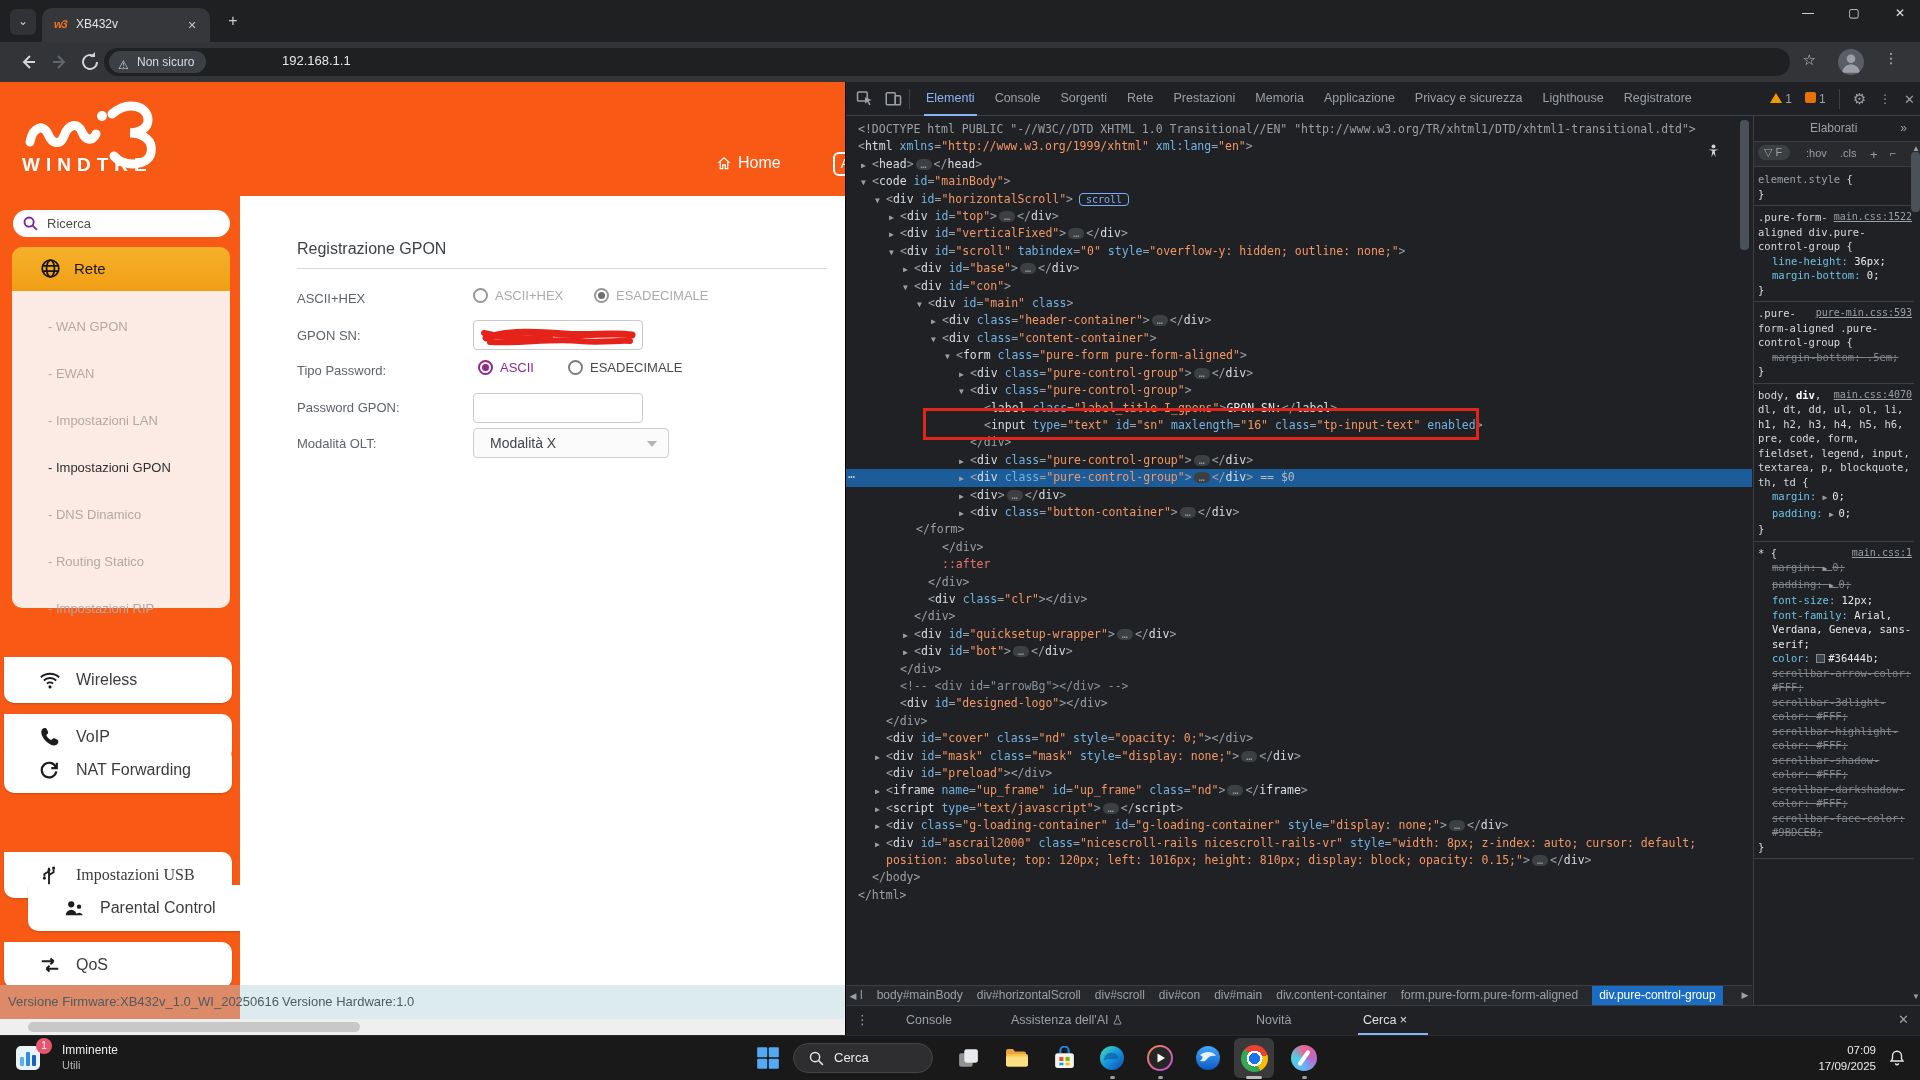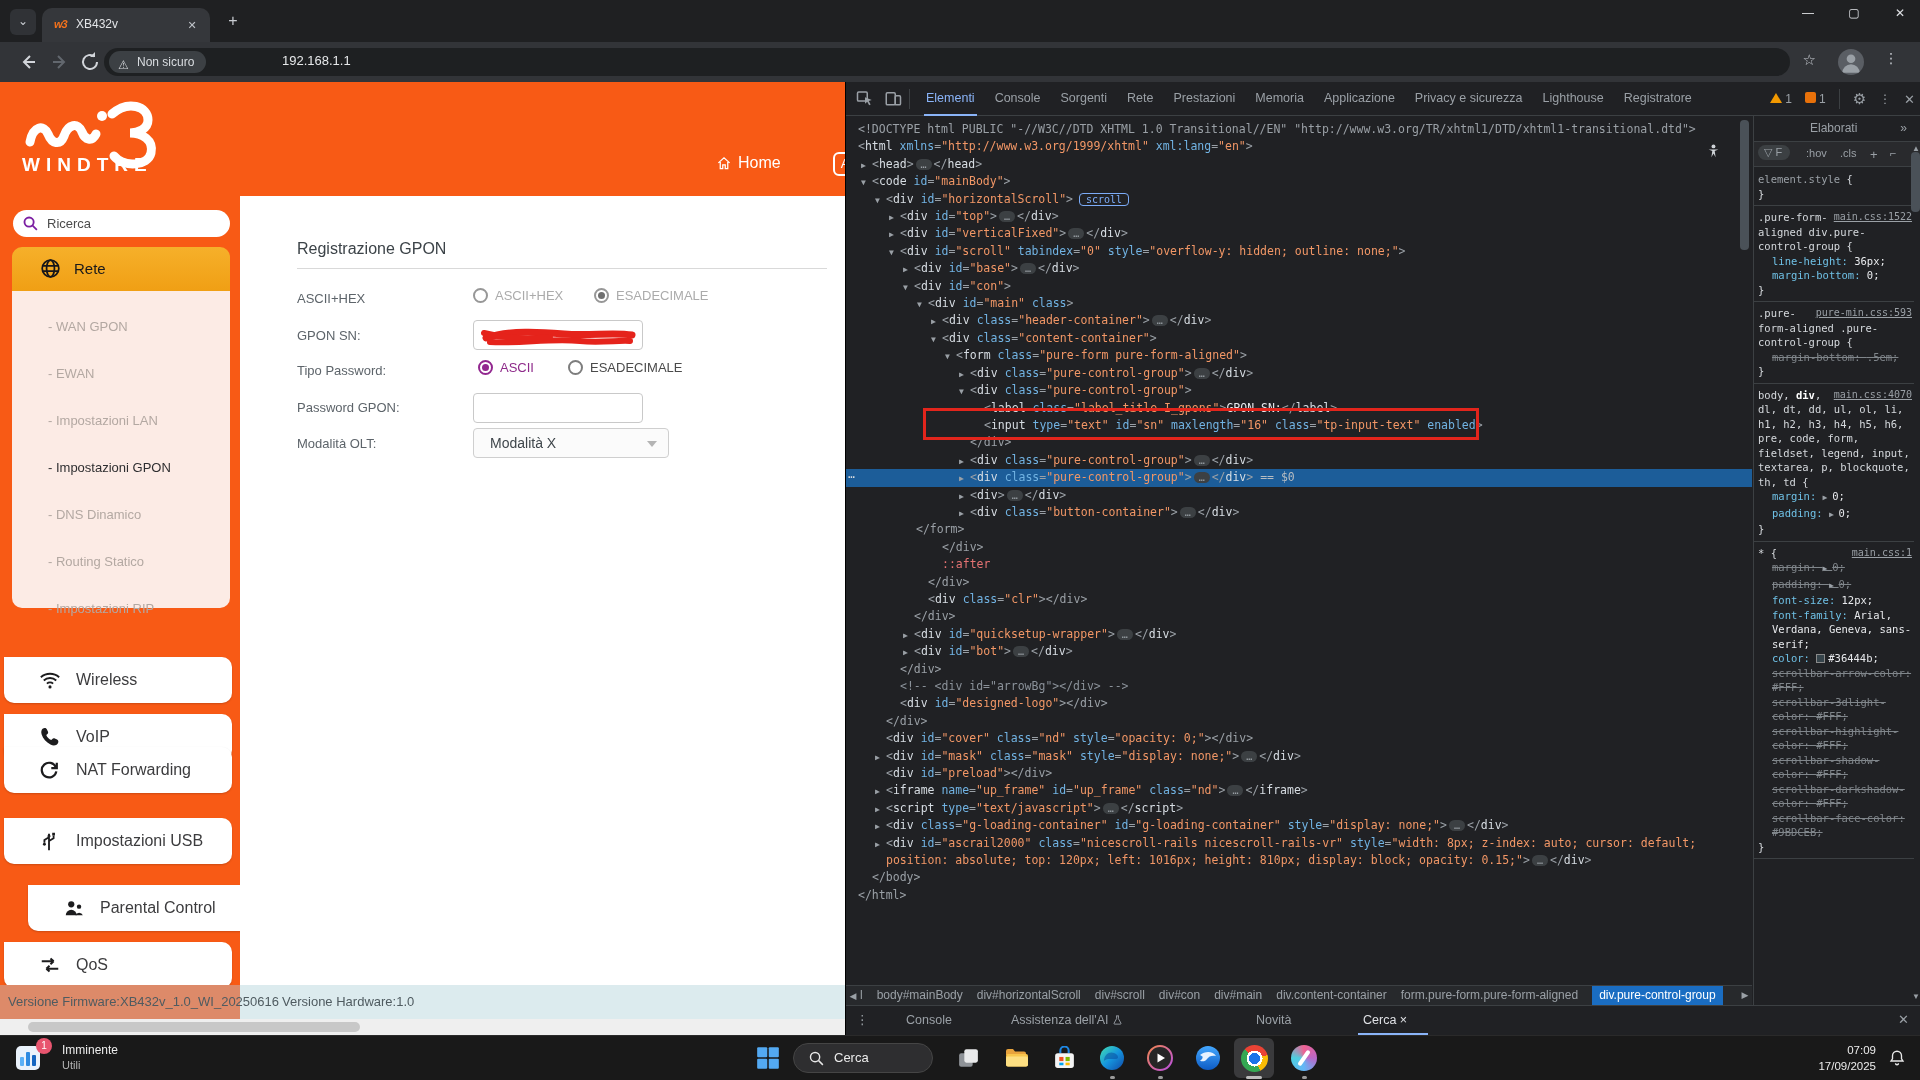--- a/index.html
+++ b/index.html
@@ -256,21 +256,21 @@
           </svg>
           <span>VoIP</span>
         </div>
         <div class="side-card" style="top: 665px;">
           <svg width="22" height="22" viewBox="0 0 24 24">
             <path d="M19.5 9 A8 8 0 1 0 20 13.5" stroke="#1c1c1e" stroke-width="2.4" fill="none"></path>
             <path d="M20.5 4 V10 H14.5" fill="none" stroke="#1c1c1e" stroke-width="2.4"></path>
           </svg>
           <span>NAT Forwarding</span>
         </div>
-        <div class="side-card" style="top: 736px;">
+        <div class="side-card" style="top: 770px; font-family: Liberation Serif, serif;">
           <svg width="22" height="22" viewBox="0 0 24 24">
             <path d="M12 22 V4 M12 8 L7 11 V14 M12 12 L17 9 V6" stroke="#1c1c1e" stroke-width="2" fill="none"></path>
             <path d="M12 4 L9.8 7 H14.2 Z" fill="#1c1c1e"></path>
             <circle cx="7" cy="15.5" r="1.6" fill="#1c1c1e"></circle>
             <rect x="15.5" y="3" width="3" height="3" fill="#1c1c1e"></rect>
           </svg>
           <span>Impostazioni USB</span>
         </div>
         <div class="side-card" style="top: 803px; margin-left: 24px;">
           <svg width="24" height="22" viewBox="0 0 24 24">

